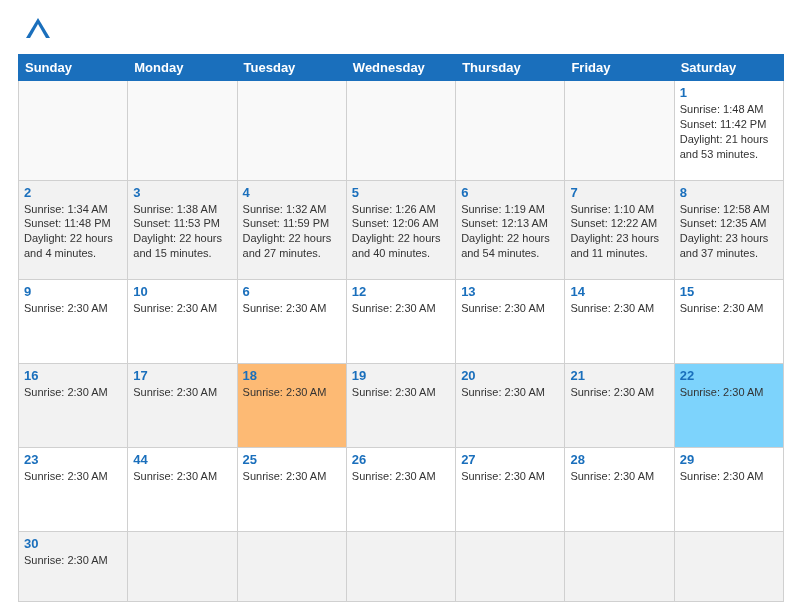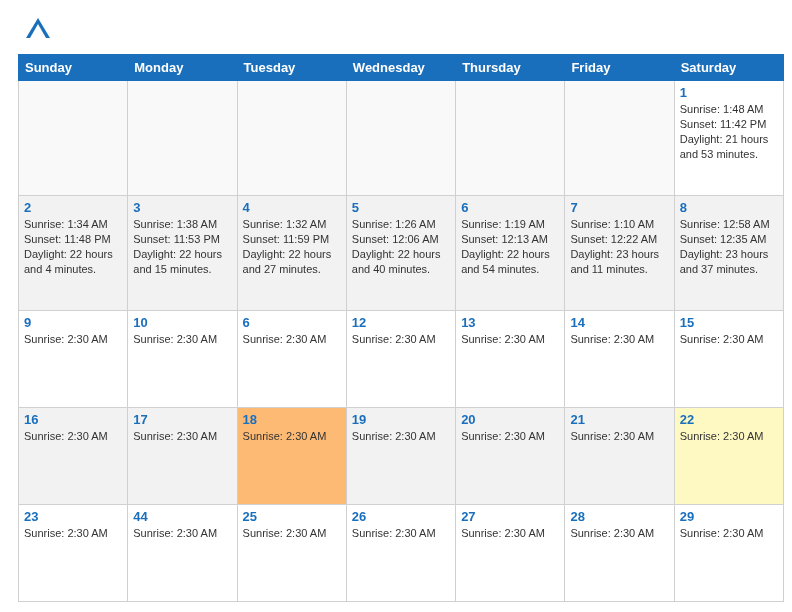--- a/index.html
+++ b/index.html
@@ -240,21 +240,21 @@
             <div class="day-info">Sunrise: 2:30 AM</div>
           </td>
           <td class="filled" style="background: rgb(242, 242, 242); margin-left: 12px;">
             <span class="day-num">20</span>
             <div class="day-info">Sunrise: 2:30 AM</div>
           </td>
           <td class="filled" style="background: rgb(242, 242, 242); margin-top: 20px;">
             <span class="day-num">21</span>
             <div class="day-info">Sunrise: 2:30 AM</div>
           </td>
-          <td class="filled" style="background: #fef9c3;">
+          <td class="filled" style="background: #7dd3fc;">
             <span class="day-num">22</span>
             <div class="day-info">Sunrise: 2:30 AM</div>
           </td>
         </tr>
         <tr class="week-row">
           <td class="filled">
             <span class="day-num">23</span>
             <div class="day-info">Sunrise: 2:30 AM</div>
           </td>
           <td class="filled">
@@ -274,16 +274,28 @@
             <div class="day-info">Sunrise: 2:30 AM</div>
           </td>
           <td class="filled">
             <span class="day-num">28</span>
             <div class="day-info">Sunrise: 2:30 AM</div>
           </td>
           <td class="filled">
             <span class="day-num">29</span>
             <div class="day-info">Sunrise: 2:30 AM</div>
           </td>
+        </tr>
+        <tr class="week-row last-row" style="background: rgb(242, 242, 242);">
+          <td class="filled" style="background: rgb(242, 242, 242); height: 60px;">
+            <span class="day-num">30</span>
+            <div class="day-info">Sunrise: 2:30 AM</div>
+          </td>
+          <td class="empty" style="background: rgb(242, 242, 242); height: 60px;"></td>
+          <td class="empty" style="background: rgb(242, 242, 242); height: 60px;"></td>
+          <td class="empty" style="background: rgb(242, 242, 242); height: 60px;"></td>
+          <td class="empty" style="background: rgb(242, 242, 242); height: 60px;"></td>
+          <td class="empty" style="background: rgb(242, 242, 242); height: 60px;"></td>
+          <td class="empty" style="background: rgb(242, 242, 242); height: 60px;"></td>
         </tr>
       </tbody>
   </table>
 </div>
 
 </body></html>

